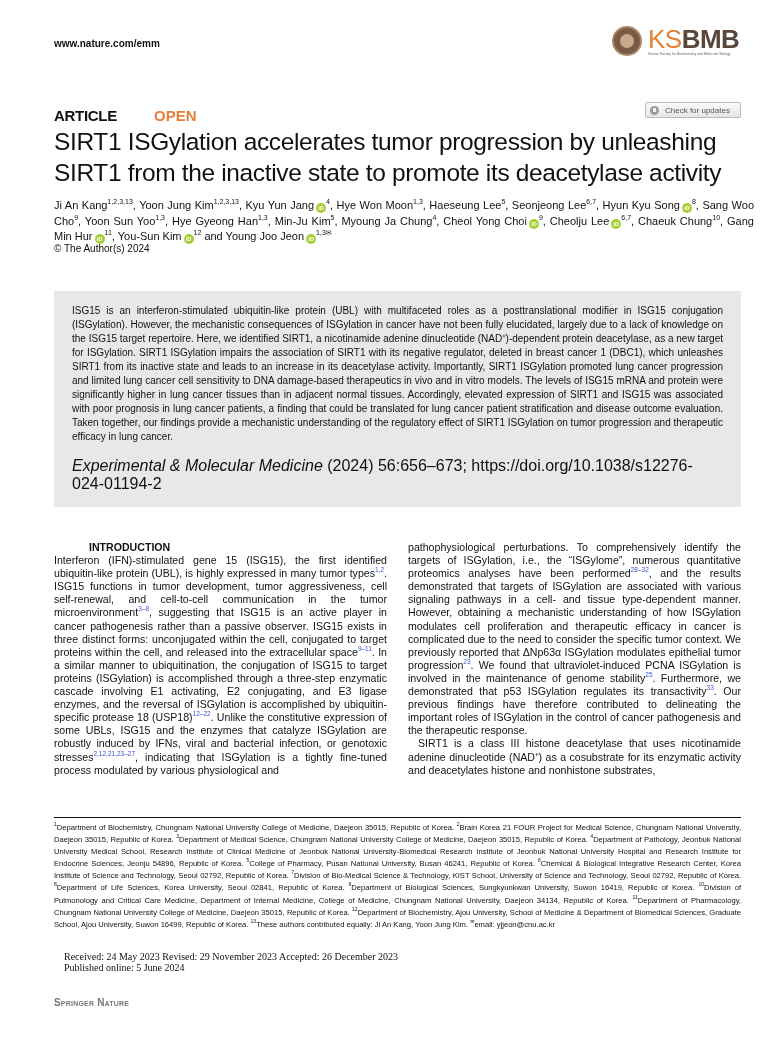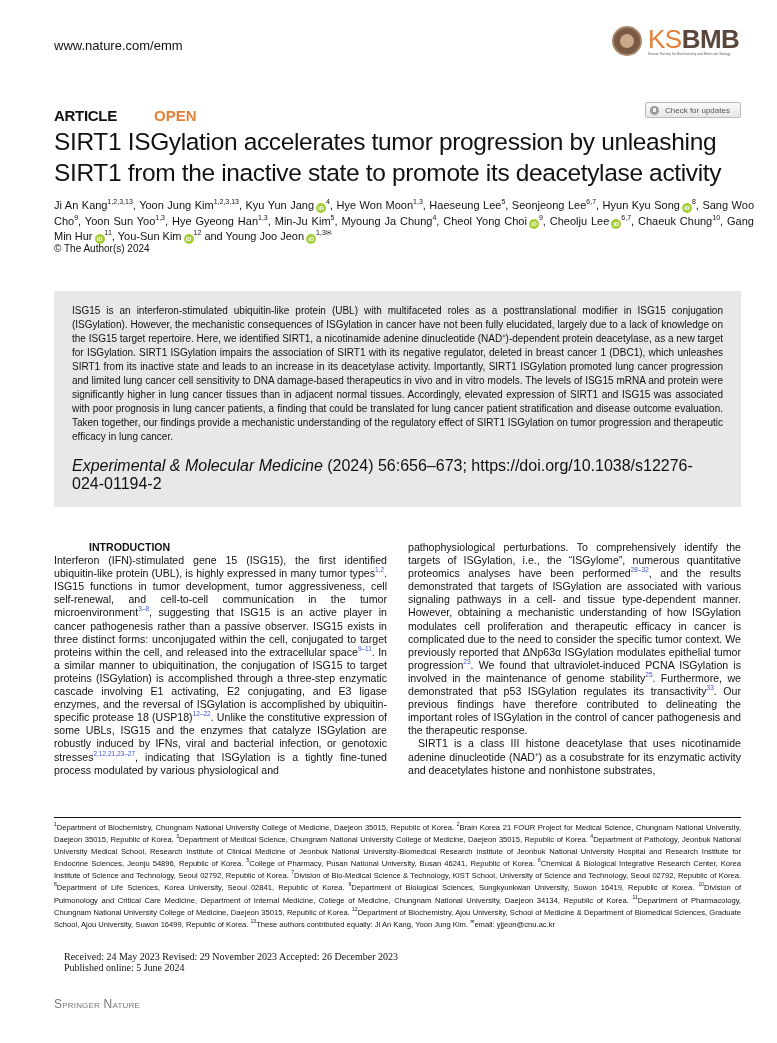--- a/index.html
+++ b/index.html
@@ -1,18 +1,18 @@
 <!DOCTYPE html>
 <html><head>
 <meta charset="utf-8">
 <style>
   html,body{margin:0;padding:0;background:#fff;}
   body{width:777px;height:1043px;position:relative;overflow:hidden;font-family:"Liberation Sans",sans-serif;color:#111;}
   .abs{position:absolute;}
-  .url{left:54px;top:38px;font-size:13px;font-weight:normal;color:#111;}
+  .url{left:54px;top:38px;font-size:10px;font-weight:bold;color:#111;}
   .logo{left:612px;top:26px;width:160px;height:36px;}
   .logo-emblem{position:absolute;left:0;top:0;width:30px;height:30px;border-radius:50%;background:#7b5a43;border:2px solid #a7876b;box-sizing:border-box;}
   .logo-emblem::after{content:"";position:absolute;left:6px;top:6px;width:14px;height:14px;border-radius:50%;background:#c9a98a;}
   .logo-text{position:absolute;left:36px;top:-2px;font-size:26px;font-weight:bold;letter-spacing:-0.5px;text-align:center;}
   .logo-ks{color:#e3813a;font-weight:normal;}
   .logo-bmb{color:#5a463b;}
   .logo-sub{position:absolute;left:36px;top:26px;font-size:3.4px;color:#666;white-space:nowrap;}
   .article-type{left:54px;top:107px;font-size:15px;font-weight:bold;letter-spacing:-0.3px;}
   .open{left:154px;top:107px;font-size:15px;font-weight:bold;color:#e3813a;}
   .check{left:645px;top:102px;width:96px;height:16px;border:1px solid #bbb;border-radius:2px;background:linear-gradient(#fafafa,#e6e6e6);font-size:8px;color:#555;box-sizing:border-box;display:flex;align-items:center;gap:6px;padding-left:4px;}
@@ -30,21 +30,21 @@
   .col{top:541px;width:333px;font-size:10.6px;line-height:13.1px;text-align:justify;color:#111;}
   .col-left{left:54px;}
   .col-right{left:408px;}
   .col sup{font-size:6.5px;line-height:0;color:#3b53d6;}
   .intro-head{font-weight:bold;font-size:10.6px;padding-left:35px;}
   .indent{text-indent:10px;}
   .rule{left:54px;top:817px;width:687px;height:1px;background:#111;}
   .affil{left:54px;top:822px;width:687px;font-size:7.6px;line-height:12.1px;text-align:justify;color:#111;}
   .affil sup{font-size:5px;line-height:0;}
   .dates{left:44px;top:951px;font-family:"Liberation Serif",serif;font-size:10px;line-height:11px;color:#111;margin-left:20px;}
-  .springer{left:54px;top:997px;font-size:12px;font-weight:normal;color:#777;letter-spacing:0.2px;font-variant:small-caps;}
+  .springer{left:54px;top:997px;font-size:10px;font-weight:bold;color:#777;letter-spacing:0.2px;font-variant:small-caps;}
 </style>
 </head>
 <body>
 
 <div class="abs url">www.nature.com/emm</div>
 
 <div class="abs logo">
   <div class="logo-emblem"></div>
   <div class="logo-text"><span class="logo-ks">KS</span><span class="logo-bmb">BMB</span></div>
   <div class="logo-sub">Korean Society for Biochemistry and Molecular Biology</div>

